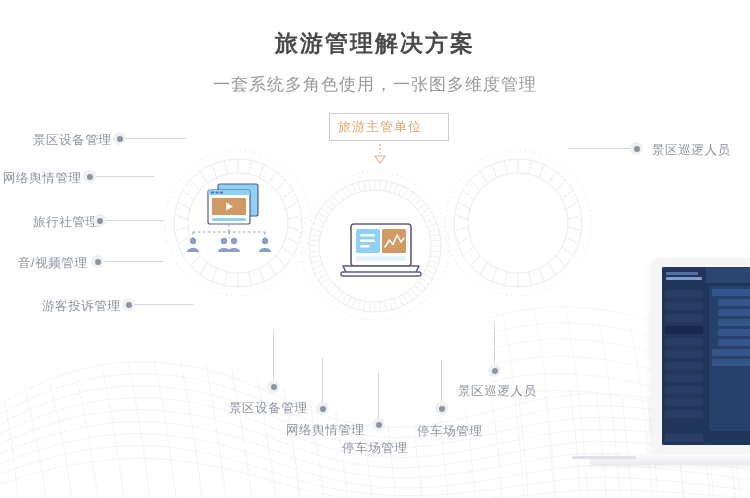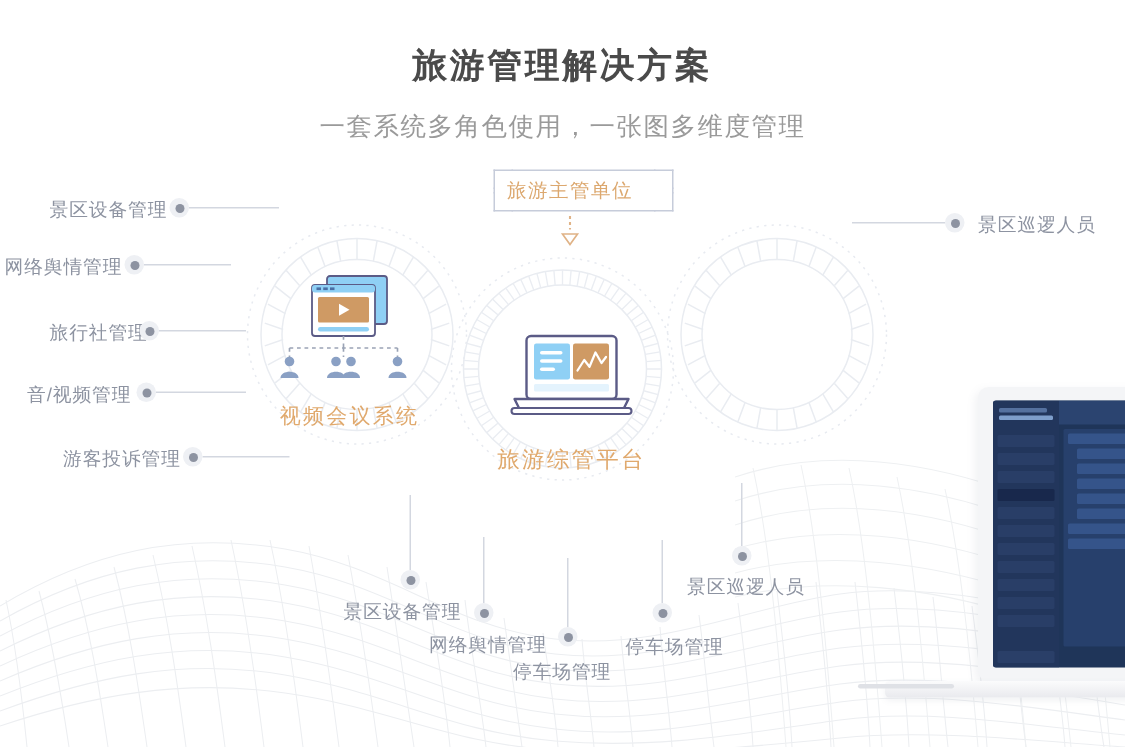--- a/index.html
+++ b/index.html
@@ -380,37 +380,35 @@
       </g>
       <g fill="#8aa0c4">
         <circle cx="66" cy="61" r="3.2"></circle>
           <path d="M60,72 C60,66.5 72,66.5 72,72 Z"></path>
       </g>
       <g fill="#8aa0c4">
         <circle cx="97" cy="61" r="3.2"></circle>
           <path d="M91,72 C91,66.5 103,66.5 103,72 Z"></path>
       </g>
     </svg>
-    <div class="node-label">视频会议系统</div>
   </div>
 
   <div class="node" id="node-center">
     <svg width="136" height="62" viewBox="0 0 136 62">
       <rect x="38" y="2" width="60" height="42" rx="3" fill="#ffffff" stroke="#5b5b86" stroke-width="1.6"></rect>
       <rect x="43" y="7" width="24" height="24" rx="1.5" fill="#8fd0f5"></rect>
       <rect x="47" y="12" width="15" height="2.4" rx="1.2" fill="#ffffff"></rect>
       <rect x="47" y="17.5" width="15" height="2.4" rx="1.2" fill="#ffffff"></rect>
       <rect x="47" y="23" width="10" height="2.4" rx="1.2" fill="#ffffff"></rect>
       <rect x="69" y="7" width="24" height="24" rx="1.5" fill="#cf9a64"></rect>
       <polyline points="72,25 76.5,18 80,22.5 84,13 88,20 91,16" fill="none" stroke="#ffffff" stroke-width="1.5" stroke-linejoin="round" stroke-linecap="round"></polyline>
       <rect x="43" y="34" width="50" height="5" rx="1" fill="#e4f3fd"></rect>
       <path d="M30,44 L106,44 L102,52 L34,52 Z" fill="#ffffff" stroke="#5b5b86" stroke-width="1.6" stroke-linejoin="round"></path>
       <rect x="28" y="50" width="80" height="4" rx="2" fill="#ffffff" stroke="#5b5b86" stroke-width="1.4"></rect>
     </svg>
-    <div class="node-label big">旅游综管平台</div>
   </div>
 
 
   <div class="conn-label" style="left:33px;top:132px;">景区设备管理</div>
   <div class="dot" style="left:113px;top:132px;"></div>
   <div class="line h" style="left:126px;top:138px;width:60px;"></div>
 
   <div class="conn-label" style="left:3px;top:170px;">网络舆情管理</div>
   <div class="dot" style="left:83px;top:170px;"></div>
   <div class="line h" style="left:96px;top:176px;width:58px;"></div>

